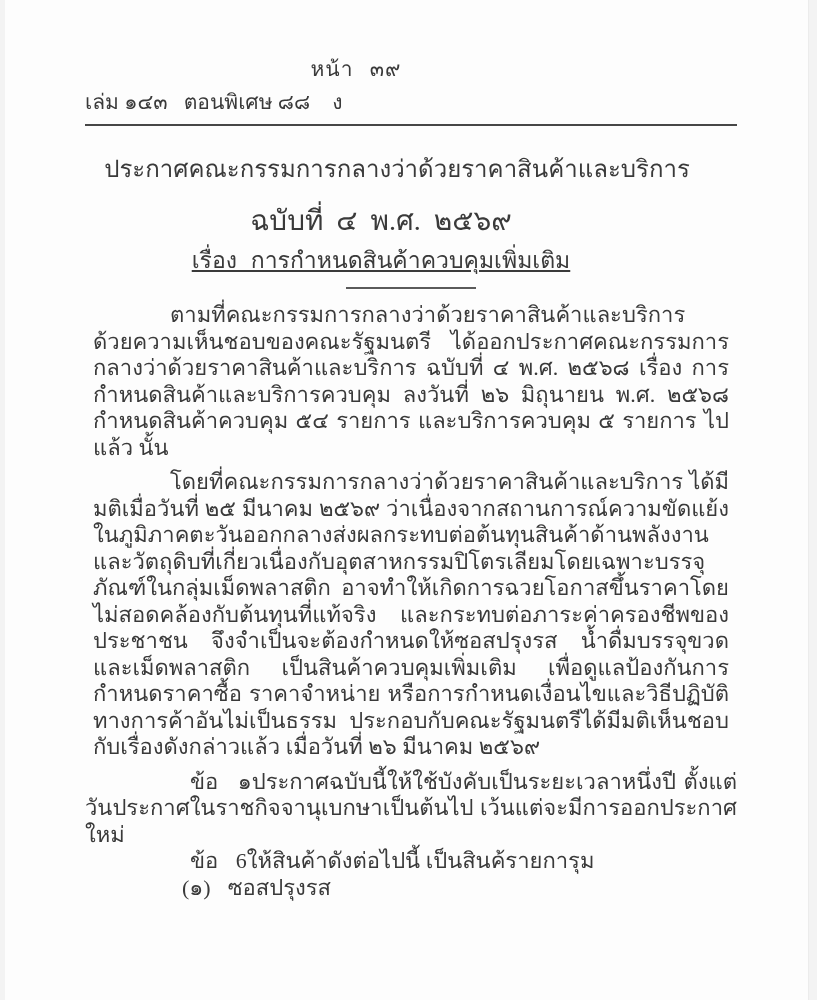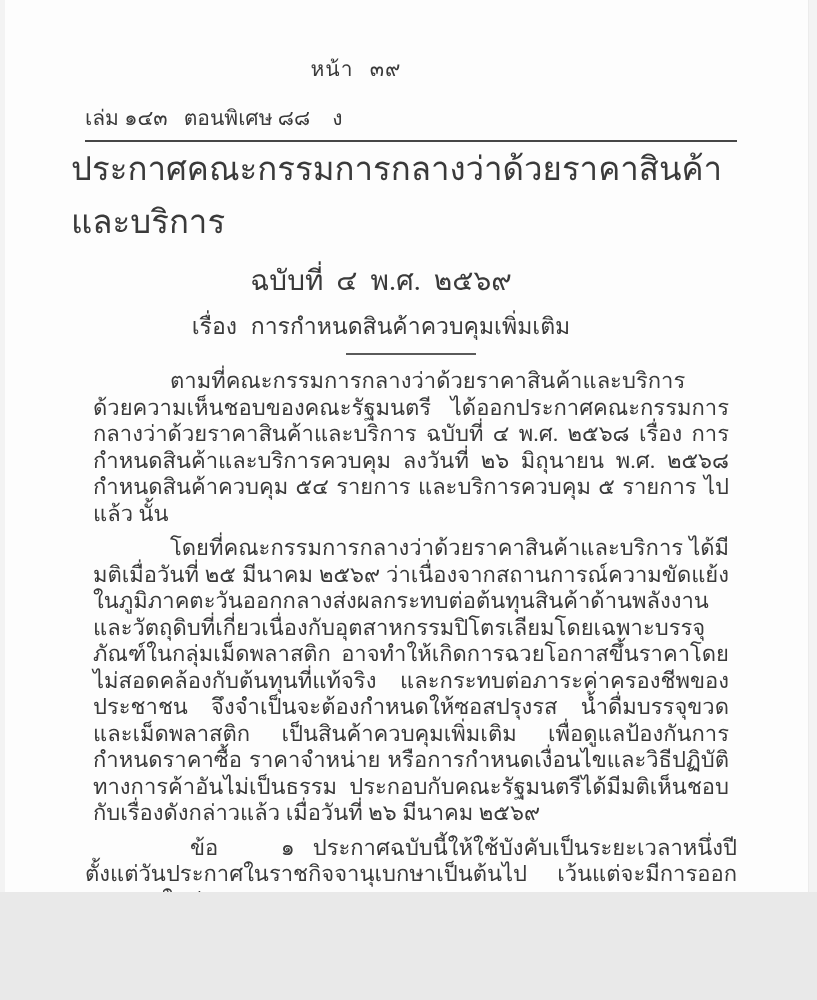--- a/index.html
+++ b/index.html
@@ -3,21 +3,21 @@
 <meta charset="utf-8">
 <style>
   html, body {
     margin: 0;
     padding: 0;
     background: #e9e9e9;
   }
   .page {
     position: relative;
     width: 817px;
-    height: 892px;
+    height: 1000px;
     margin: 0 auto;
     background: #fdfdfd;
     overflow: hidden;
     color: #3a3a3a;
     font-family: "Liberation Serif", "DejaVu Serif", serif;
   }
   .edge-strip {
     position: absolute;
     top: 0;
     height: 100%;
@@ -36,21 +36,21 @@
   
   .page-num-line {
     padding-top: 52px;
     text-align: center;
     transform: translateX(-55px);
     font-size: 21px;
     letter-spacing: 1px;
     word-spacing: 10px;
   }
   .masthead-row {
-    margin-top: 16px;
+    margin-top: 0;
     display: flex;
     align-items: flex-start;
     font-size: 21px;
   }
   .masthead-left span { margin-right: 16px; }
   .masthead-left .section-letter { margin-left: 6px; }
   .gazette-name {
     flex: 1;
     text-align: center;
     transform: translateX(-52px);
@@ -58,37 +58,40 @@
   }
   .masthead-date { word-spacing: 8px; }
   .header-rule {
     margin-top: 6px;
     height: 2px;
     background: #474747;
   }
 
   
   .doc-title {
+    margin-top: 23px;
+    text-align: center;
     transform: translateX(-14px);
-    font-size: 33px;
+    font-size: 24px;
     font-weight: normal;
   }
   .doc-issue {
     margin-top: 10px;
     text-align: center;
     transform: translateX(-30px);
     font-size: 28px;
     word-spacing: 6px;
   }
   .doc-subject {
-    margin-top: 6px;
+    margin-top: 0;
     text-align: center;
     transform: translateX(-30px);
     font-size: 23px;
     word-spacing: 8px;
+    text-decoration: underline;
   }
   .subject-rule {
     margin: 9px auto 0 auto;
     width: 130px;
     height: 2px;
     background: #5a5a5a;
   }
 
   
   .body-text {
@@ -102,21 +105,20 @@
     text-align: justify;
     text-align-last: left;
   }
   .clause {
     margin: 0;
     text-indent: 105px;
     text-align: justify;
     text-align-last: left;
   }
   .clause-no {
-    margin-right: 18px;
     word-spacing: 12px;
   }
   .item-line {
     margin: 0;
     padding-left: 97px;
   }
   .item-no { margin-right: 17px; }
 </style>
 </head>
 <body>

